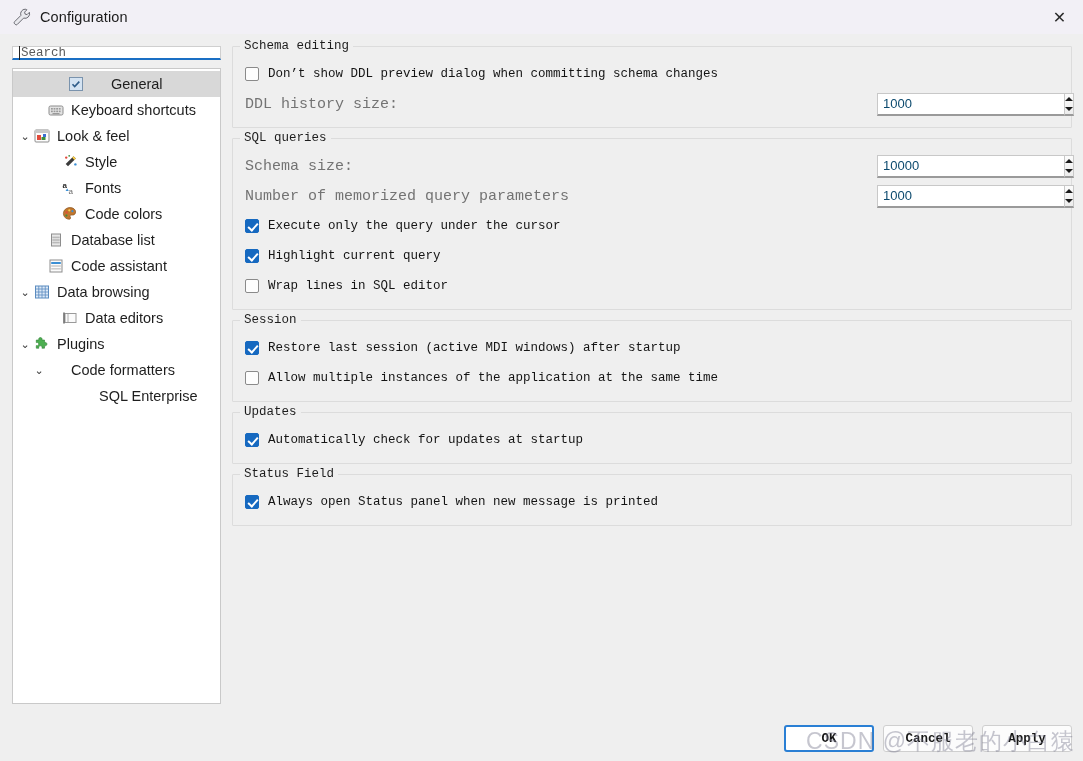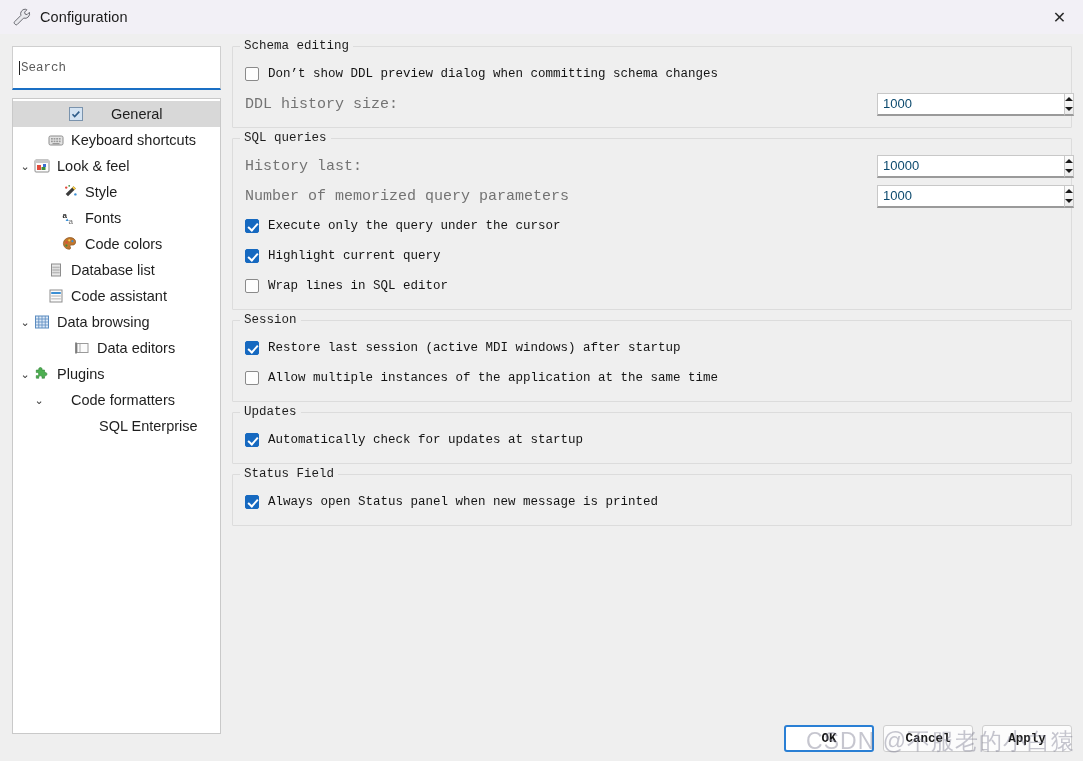--- a/index.html
+++ b/index.html
@@ -45,21 +45,21 @@
   }
 
   
   .left-pane {
     position: absolute;
     left: 12px; top: 12px;
     width: 209px;
   }
   .search-wrap {
     position: relative;
-    height: 44px;
+    height: 14px;
     background: #ffffff;
     border: 1px solid #cfcfcf;
     border-bottom: 2px solid #1a6fc4;
     display: flex;
     align-items: center;
     padding: 0 6px;
   }
   .search-caret {
     width: 1px; height: 14px; background: #222; margin-right: 1px;
   }
@@ -386,21 +386,21 @@
               <line x1="4.75" y1="2" x2="4.75" y2="14" stroke="#5b8cc0" stroke-width="0.8"></line>
               <line x1="8" y1="2" x2="8" y2="14" stroke="#5b8cc0" stroke-width="0.8"></line>
               <line x1="11.25" y1="2" x2="11.25" y2="14" stroke="#5b8cc0" stroke-width="0.8"></line>
               <line x1="1.5" y1="5" x2="14.5" y2="5" stroke="#5b8cc0" stroke-width="0.8"></line>
               <line x1="1.5" y1="8" x2="14.5" y2="8" stroke="#5b8cc0" stroke-width="0.8"></line>
               <line x1="1.5" y1="11" x2="14.5" y2="11" stroke="#5b8cc0" stroke-width="0.8"></line>
             </svg>
           </span>
           <span class="tree-label">Data browsing</span>
         </div>
-        <div class="tree-row" style="padding-left: 44px;">
+        <div class="tree-row" style="padding-left: 32px;">
           <span class="twisty empty">⌄</span>
           <span class="tree-icon">
             <svg viewBox="0 0 16 16" width="16" height="16">
               <rect x="3" y="3.5" width="11" height="9" fill="#fbfbfb" stroke="#9a9a9a"></rect>
               <line x1="6" y1="3.5" x2="6" y2="12.5" stroke="#9a9a9a" stroke-width="0.8"></line>
               <line x1="2" y1="2.6" x2="2" y2="13.4" stroke="#5a5a5a" stroke-width="1.4"></line>
             </svg>
           </span>
           <span class="tree-label">Data editors</span>
         </div>
@@ -450,21 +450,21 @@
               </div>
           </div>
         </div>
       </div>
     </div>
 
     <div class="group">
       <div class="group-title">SQL queries</div>
 
       <div class="row">
-        <span class="row-label">History last:</span>
+        <span class="row-label">Schema size:</span>
         <div class="spacer"></div>
         <div class="spinner">
           <input class="spin-field" value="10000" style="">
           <div class="spin-btns">
             <div class="spin-b spin-up">
                 <span></span>
               </div>
             <div class="spin-b spin-down">
                 <span></span>
               </div>

